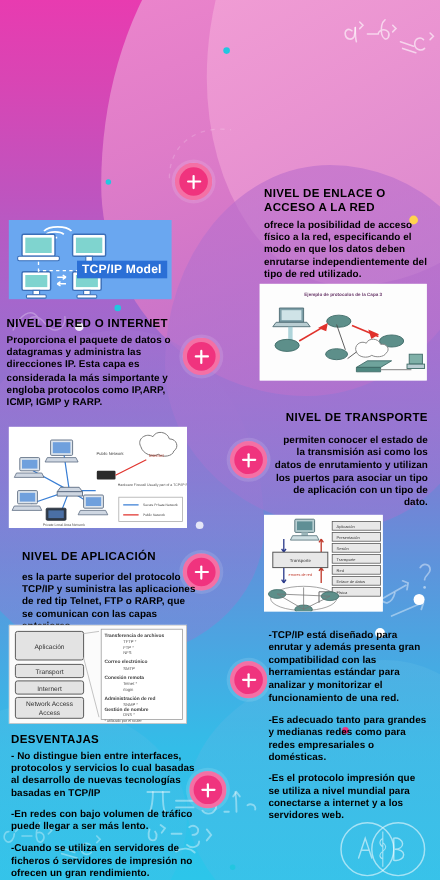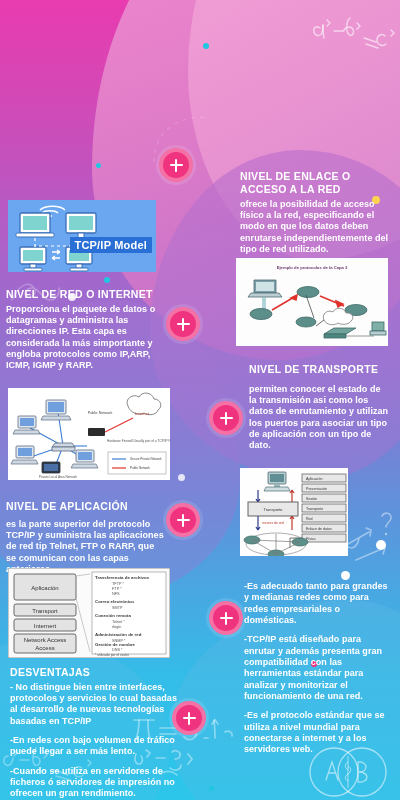--- a/index.html
+++ b/index.html
@@ -97,21 +97,21 @@
     color:#fff; font-size:19px; line-height:1; font-weight:400;
     box-shadow:0 0 0 3px rgba(255,255,255,.12);
     cursor:pointer;
   }
   .plus-btn .bar-h, .plus-btn .bar-v {
     position:absolute; background:#fff; border-radius:1px;
   }
   .plus-btn .bar-h { width:13px; height:2.5px; }
   .plus-btn .bar-v { width:2.5px; height:13px; }
   
-  .sec { position:absolute; color:#ffffff; }
+  .sec { position:absolute; color:#000000; }
   .sec h3 {
     font-size:10.5px; font-weight:bold; letter-spacing:.3px;
     line-height:1.22; margin-bottom:3px; text-transform:uppercase;
   }
   .sec p {
     font-size:9px; line-height:1.26; font-weight:700;
     letter-spacing:.05px;
   }
   .sec p + p { margin-top:8px; }
   
@@ -402,21 +402,21 @@
 
       <rect x="100" y="64" width="58" height="22" fill="#fff" stroke="#aaa" stroke-width=".7"></rect>
       <path d="M104 71h14" stroke="#3a7fd5" stroke-width="1.2"></path>
       <path d="M104 80h14" stroke="#e0322c" stroke-width="1.2"></path>
       <text x="122" y="72" font-size="3" fill="#444" font-family="Liberation Sans, sans-serif">Secure Private Network</text>
       <text x="122" y="81" font-size="3" fill="#444" font-family="Liberation Sans, sans-serif">Public Network</text>
       <text x="50" y="90" text-anchor="middle" font-size="3.2" fill="#555" font-family="Liberation Sans, sans-serif">Private Local Area Network</text>
     </svg>
   </div>
 
-  <div class="sec" style="left:249px; top:363px; width:140px;">
+  <div class="sec" style="left:249px; top:374px; width:140px;text-align:right;">
     <h3>NIVEL DE TRANSPORTE</h3>
     <p style="margin-top:8px;">permiten conocer el estado de la transmisión asi como los datos de enrutamiento y utilizan los puertos para asociar un tipo de aplicación con un tipo de dato.</p>
   </div>
 
   <div class="imgcard" style="left:240px; top:468px; width:108px; height:88px;">
     <svg width="108" height="88" viewBox="0 0 108 88">
       <rect width="108" height="88" fill="#fefefe"></rect>
 
       <g transform="translate(28,4)">
         <rect x="0" y="0" width="18" height="12" rx="1" fill="#b8cfd2" stroke="#4c6a72" stroke-width=".8"></rect>
@@ -461,21 +461,21 @@
         <ellipse cx="12" cy="72" rx="8" ry="4"></ellipse>
         <ellipse cx="36" cy="86" rx="8" ry="4"></ellipse>
         <ellipse cx="60" cy="74" rx="8" ry="4"></ellipse>
       </g>
       <g stroke="#777" stroke-width=".7" fill="none">
         <path d="M12 72L36 86M36 86L60 74M12 72L60 74M36 66v20"></path>
       </g>
     </svg>
   </div>
 
-  <div class="sec" style="left:6px; top:500px; width:160px;">
+  <div class="sec" style="left:20px; top:500px; width:160px;">
     <h3>NIVEL DE APLICACIÓN</h3>
     <p style="margin-top:6px;">es la parte superior del protocolo TCP/IP y suministra las aplicaciones de red tip Telnet, FTP o RARP, que se comunican con las capas anteriores.</p>
   </div>
 
   <div class="imgcard" style="left:8px; top:568px; width:162px; height:90px;">
     <svg width="162" height="90" viewBox="0 0 162 90">
       <rect width="162" height="90" fill="#fbfbfb" stroke="#7a7a7a" stroke-width=".8"></rect>
 
       <rect x="6" y="6" width="62" height="26" rx="2" fill="#e3e3e3" stroke="#5a5a5a" stroke-width=".9"></rect>
       <rect x="6" y="36" width="62" height="12" rx="2" fill="#e3e3e3" stroke="#5a5a5a" stroke-width=".9"></rect>
@@ -507,23 +507,23 @@
         <text x="104" y="74" font-size="3.8" fill="#555">SNMP *</text>
 
         <text x="87" y="78" font-size="4.4" font-weight="bold" fill="#3a3a3a">Gestión de nombre</text>
         <text x="104" y="83" font-size="3.8" fill="#555">DNS *</text>
       </g>
       <text x="87" y="88" font-size="3.4" fill="#555" font-family="Liberation Sans, sans-serif">*  utilizado por el router</text>
     </svg>
   </div>
 
   <div class="sec" style="left:244px; top:572px; width:146px;">
+    <p>-TCP/IP está diseñado para enrutar y además presenta gran compatibilidad con las herramientas estándar para analizar y monitorizar el funcionamiento de una red.</p>
     <p style="margin-top:9px;">-Es adecuado tanto para grandes y medianas redes como para redes empresariales o domésticas.</p>
-    <p>-TCP/IP está diseñado para enrutar y además presenta gran compatibilidad con las herramientas estándar para analizar y monitorizar el funcionamiento de una red.</p>
-    <p>-Es el protocolo estándar que se utiliza a nivel mundial para conectarse a internet y a los servidores web.</p>
+    <p>-Es el protocolo impresión que se utiliza a nivel mundial para conectarse a internet y a los servidores web.</p>
   </div>
 
   <div class="sec" style="left:10px; top:666px; width:172px;">
     <h3>DESVENTAJAS</h3>
     <p style="margin-top:1px;">- No distingue bien entre interfaces, protocolos y servicios lo cual basadas al desarrollo de nuevas tecnologías basadas en TCP/IP</p>
     <p>-En redes con bajo volumen de tráfico puede llegar a ser más lento.</p>
     <p>-Cuando se utiliza en servidores de ficheros ó servidores de impresión no ofrecen un gran rendimiento.</p>
   </div>
 
 </div>

